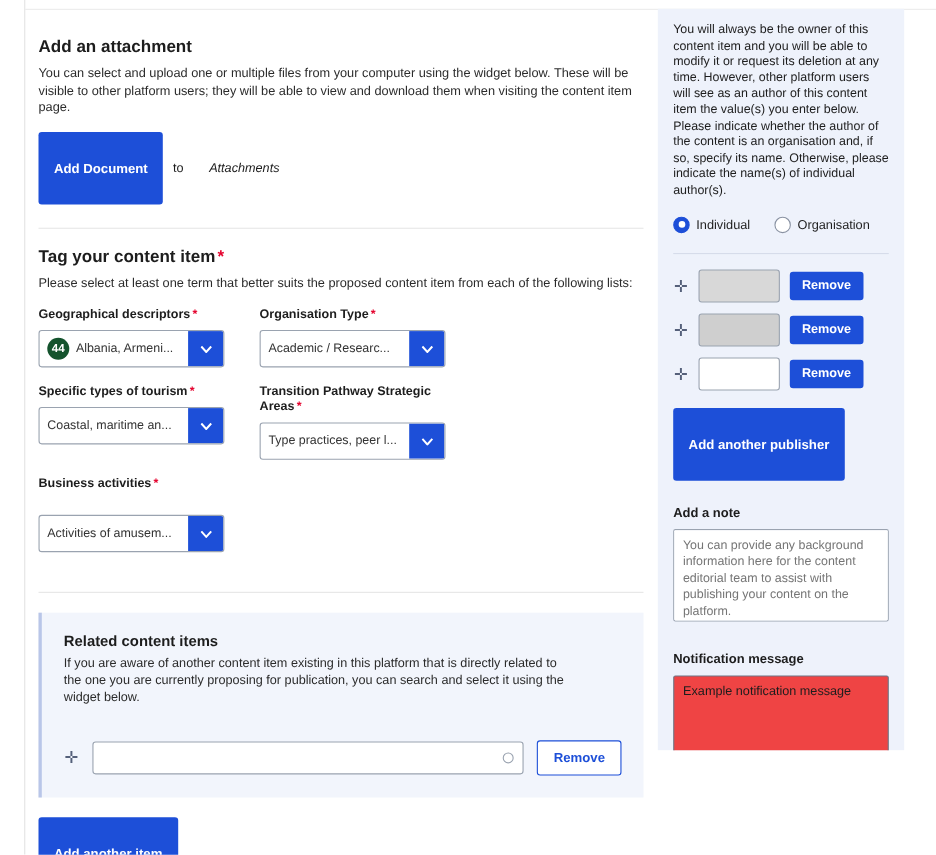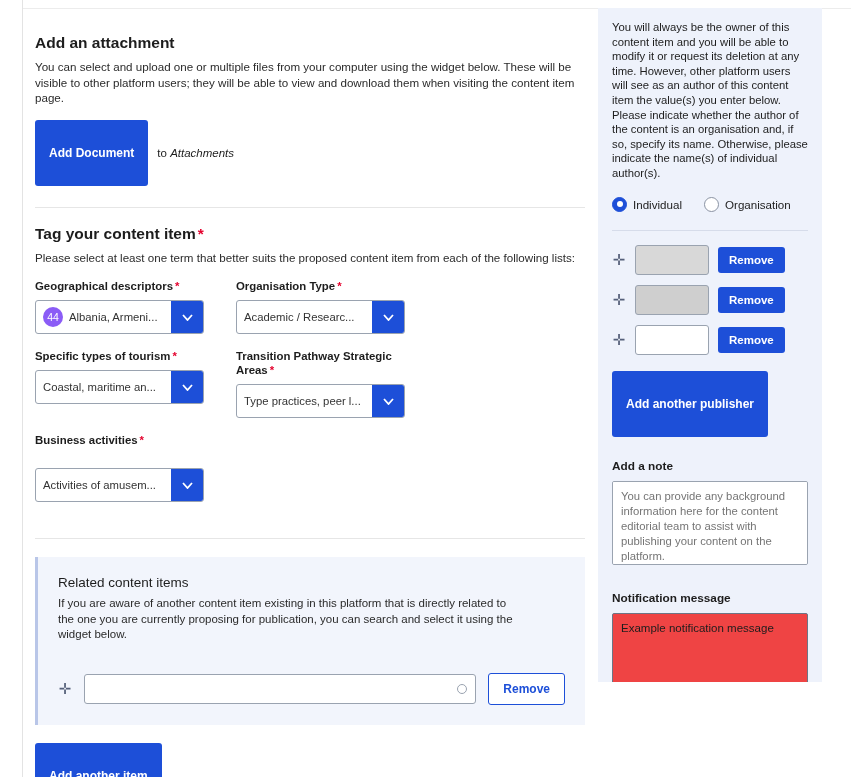--- a/index.html
+++ b/index.html
@@ -72,20 +72,21 @@
   .attach-row {
     display: flex;
     align-items: center;
     gap: 9px;
   }
   .attach-to {
     font-size: 11.5px;
   }
   .attach-to i {
     font-style: italic;
+    margin-left: 20px;
   }
 
   hr.rule {
     border: none;
     border-top: 1px solid #e6e6e6;
     margin: 21px 0 17px 0;
   }
 
   
   .fields {
@@ -122,51 +123,51 @@
     display: flex;
     align-items: center;
     gap: 6px;
     padding: 0 7px;
     font-size: 11.3px;
     color: #333;
     white-space: nowrap;
     overflow: hidden;
   }
   .count-badge {
-    background: #8b5cf6;
+    background: #14532d;
     color: #fff;
     border-radius: 50%;
     width: 20px;
     height: 20px;
     min-width: 20px;
     display: flex;
     align-items: center;
     justify-content: center;
     font-size: 10.5px;
-    font-weight: normal;
+    font-weight: bold;
   }
   .select-arrow {
     width: 32px;
     background: #1d4fd8;
     display: flex;
     align-items: center;
     justify-content: center;
   }
   .select-arrow svg { display: block; }
 
   
   .related-panel {
     margin-top: 18px;
     background: #f2f5fc;
     border-left: 3px solid #b9c6e8;
     padding: 18px 20px 20px 20px;
   }
   .related-panel h3 {
     font-size: 13.5px;
-    font-weight: normal;
+    font-weight: bold;
     margin: 0 0 6px 0;
   }
   .related-panel p {
     font-size: 11.5px;
     line-height: 15.5px;
     margin: 0;
     color: #2b2b2b;
     max-width: 460px;
   }
   .related-row {

